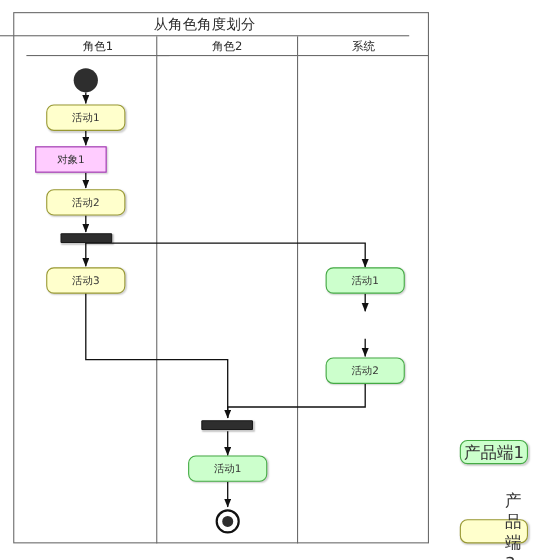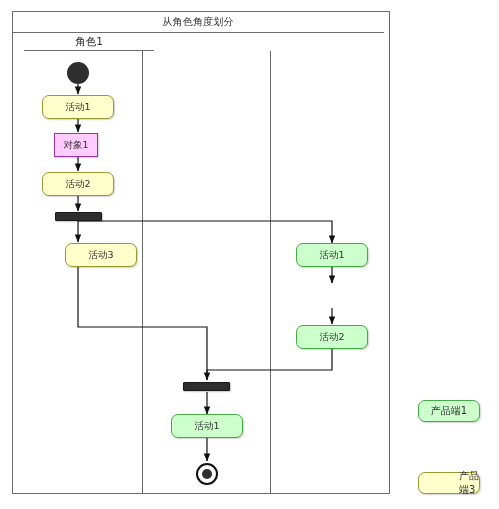--- a/index.html
+++ b/index.html
@@ -24,30 +24,30 @@
     left: 12px;
     top: 11px;
     width: 378px;
     height: 483px;
     border: 1.4px solid #6b6b6b;
     box-sizing: border-box;
     background: #ffffff;
   }
   .lane-title {
     position: absolute;
-    left: 12px;
+    left: 0;
     top: 11px;
     width: 372px;
     height: 22px;
     box-sizing: border-box;
     border-bottom: 1.4px solid #6b6b6b;
     display: flex;
     align-items: center;
     justify-content: center;
-    font-size: 10px;
+    font-size: 13px;
     color: #2b2b2b;
     letter-spacing: .2px;
   }
   .lane-head {
     position: absolute;
     top: 33px;
     height: 18px;
     box-sizing: border-box;
     border-bottom: 1.4px solid #6b6b6b;
     display: flex;
@@ -144,35 +144,37 @@
   .legend-item {
     position: absolute;
     left: 418px;
     width: 62px;
     height: 22px;
     box-sizing: border-box;
     border-radius: 7px;
     display: flex;
     align-items: center;
     justify-content: center;
-    font-size: 10px;
+    font-size: 15px;
     color: #333333;
     box-shadow: 1px 1px 1.5px rgba(0,0,0,.18);
   }
 </style>
 </head>
 <body>
 
 <div id="canvas">
 
   <div class="lane-frame"></div>
 
   <div class="lane-title">从角色角度划分</div>
 
   <div class="lane-head h1">角色1</div>
+  <div class="lane-head h2">角色2</div>
+  <div class="lane-head h3">系统</div>
 
   <div class="lane-div d1"></div>
   <div class="lane-div d2"></div>
 
   <svg class="edges" viewBox="0 0 499 509">
     <defs>
       <marker id="arw" markerWidth="9" markerHeight="9" refX="7.6" refY="3.2" orient="auto" markerUnits="userSpaceOnUse">
         <path d="M0,0 L8,3.2 L0,6.4 z" fill="#111111"></path>
       </marker>
     </defs>
@@ -201,27 +203,27 @@
       <line x1="207" y1="392" x2="207" y2="414" marker-end="url(#arw)"></line>
 
       <line x1="207" y1="438" x2="207" y2="461" marker-end="url(#arw)"></line>
     </g>
   </svg>
 
   <div class="start-node" style="left:67px; top:62px;"></div>
 
   <div class="node activity" style="left:42px; top:95px; width:72px; height:24px;">活动1</div>
 
-  <div class="node object" style="left:54px; top:133px; width:44px; height:24px;">对象1</div>
+  <div class="node object" style="left:32px; top:133px; width:65px; height:24px;">对象1</div>
 
   <div class="node activity" style="left:42px; top:172px; width:72px; height:24px;">活动2</div>
 
   <div class="node bar" style="left:55px; top:212px; width:47px; height:9px;"></div>
 
-  <div class="node activity" style="left:42px; top:243px; width:72px; height:24px;margin-left:23px;">活动3</div>
+  <div class="node activity" style="left:42px; top:243px; width:72px; height:24px;">活动3</div>
 
   <div class="node activity green" style="left:296px; top:243px; width:72px; height:24px;">活动1</div>
 
 
   <div class="node activity green" style="left:296px; top:325px; width:72px; height:24px;">活动2</div>
 
   <div class="node bar" style="left:183px; top:382px; width:47px; height:9px;"></div>
 
   <div class="node activity green" style="left:171px; top:414px; width:72px; height:24px;">活动1</div>
 

